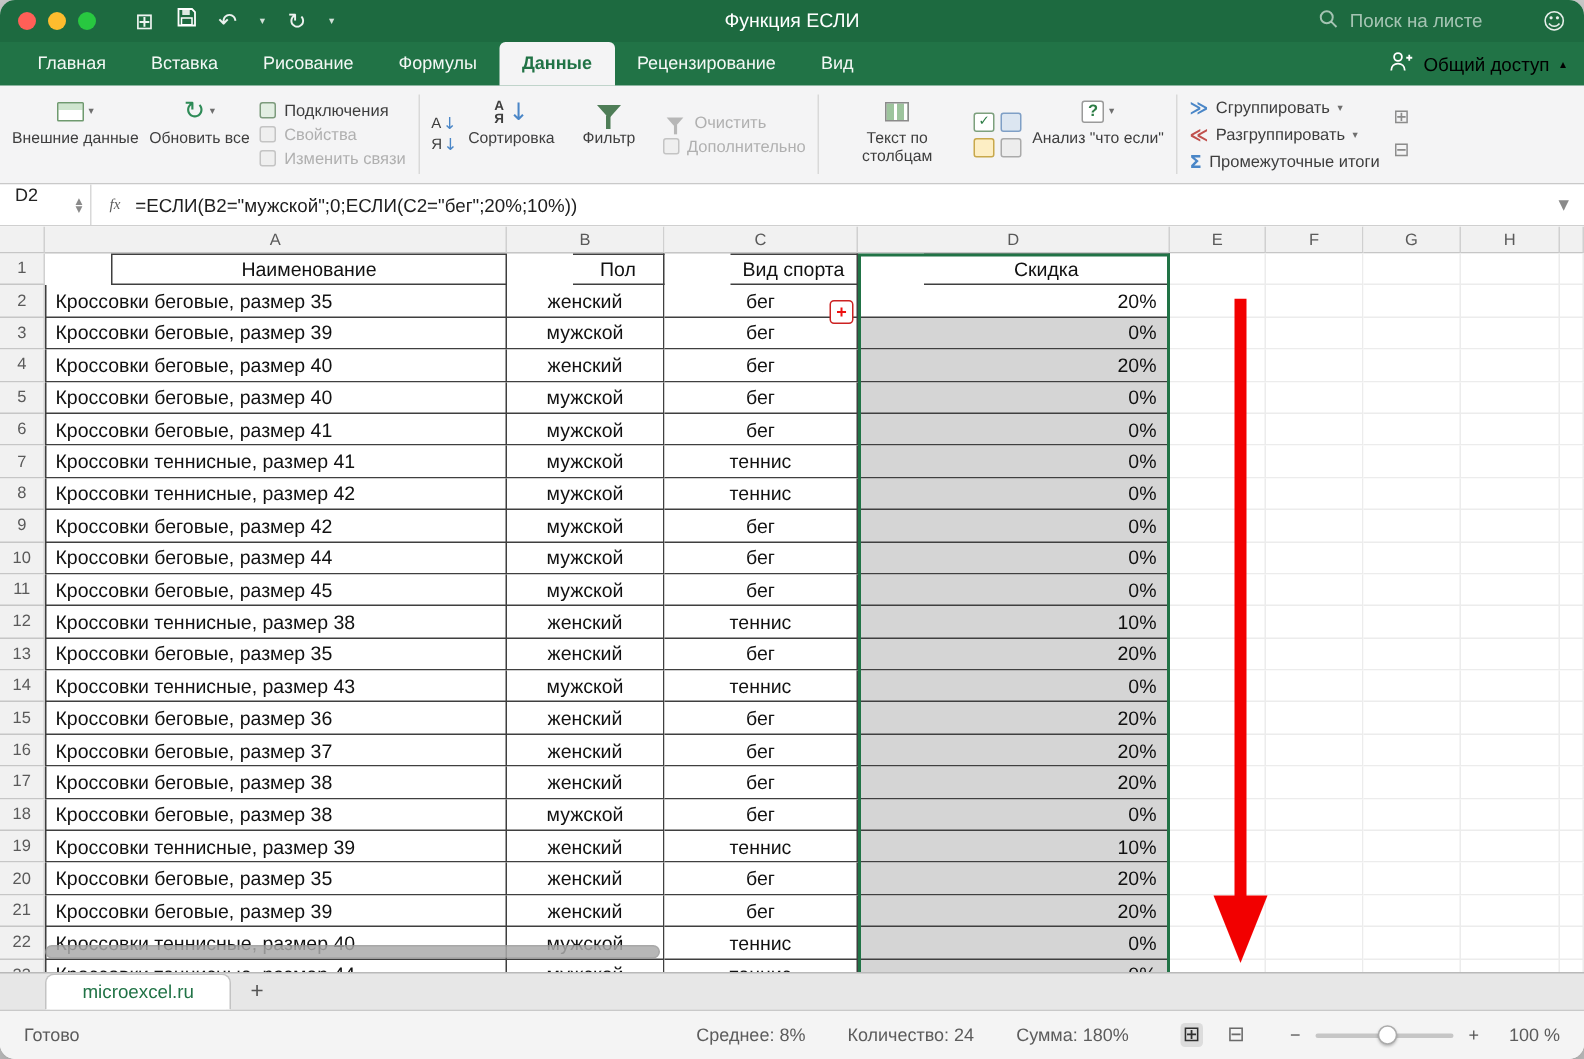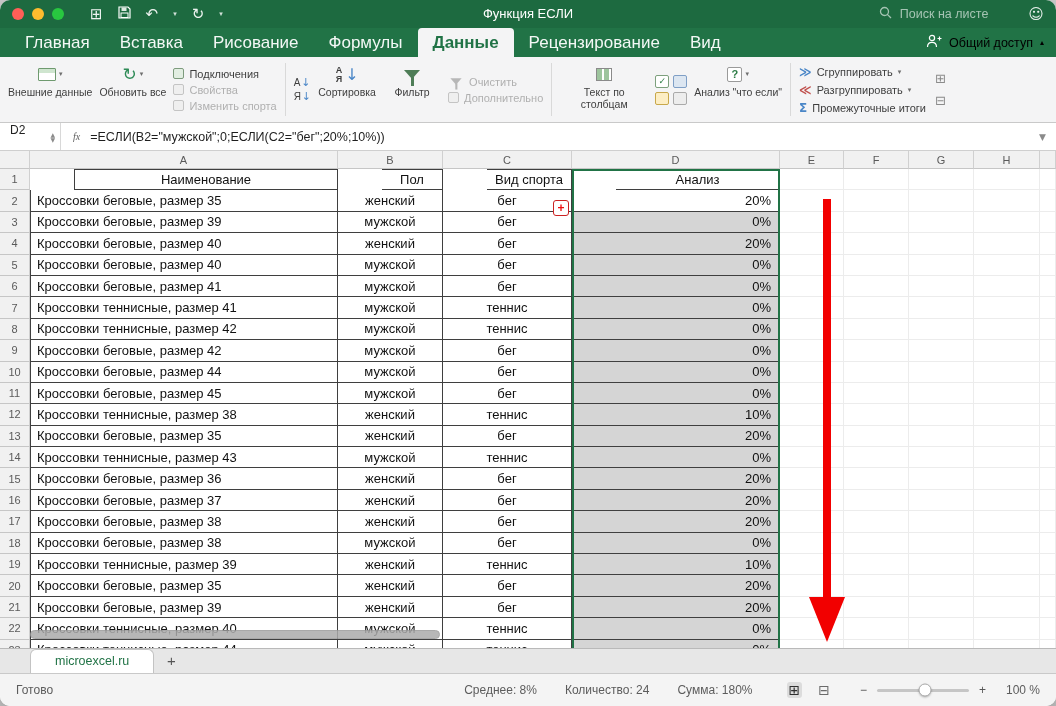--- a/index.html
+++ b/index.html
@@ -14,21 +14,21 @@
   .l-red{background:#ff5f57;}.l-yel{background:#febc2e;}.l-grn{background:#28c840;}
   .qat{display:flex;align-items:center;gap:15px;color:rgba(255,255,255,.92);}
   .qat .glyph{font-size:15px;line-height:15px;}
   .qat .ddsm{font-size:7px;color:rgba(255,255,255,.8);}
   .title{position:absolute;left:50%;transform:translateX(-50%);line-height:28px;font-size:13px;font-weight:500;white-space:nowrap;}
   .tb-right{margin-left:auto;display:flex;align-items:center;gap:8px;color:rgba(255,255,255,.6);font-size:12.5px;}
   .smiley{font-size:15px;color:rgba(255,255,255,.9);margin-left:40px;}
 
   
   .tabstrip{height:29px;background:var(--brand-green,#217346);display:flex;align-items:flex-end;padding-left:10px;position:relative;}
-  .tab{padding:0 15px;line-height:29px;font-size:17px;color:rgba(255,255,255,.95);cursor:default;white-space:nowrap;}
+  .tab{padding:0 15px;line-height:29px;font-size:12px;color:rgba(255,255,255,.95);cursor:default;white-space:nowrap;}
   .tab.active{background:#f4f4f5;color:var(--brand-green,#217346);border-radius:4px 4px 0 0;font-weight:700;}
   .share{position:absolute;right:12px;top:0;height:29px;display:flex;align-items:center;gap:7px;color:#000000;font-size:12.5px;}
   .share .up{font-size:8px;}
 
   
   .ribbon{height:66px;background:#f4f4f5;border-bottom:1px solid #c9c9c9;display:flex;align-items:stretch;padding:3px 8px;gap:7px;}
   .rbig{display:flex;flex-direction:column;align-items:center;justify-content:flex-start;min-width:58px;max-width:88px;padding-top:3px;font-size:10.5px;line-height:1.15;color:#3e3e3e;text-align:center;}
   .rbig .icw{height:23px;display:flex;align-items:center;gap:3px;}
   .dd{font-size:7px;color:#6e6e6e;}
   .rstack{display:flex;flex-direction:column;justify-content:center;gap:4px;}
@@ -176,21 +176,21 @@
       <span class="rrow">
           <span class="si"></span>
           <span>Подключения</span>
         </span>
       <span class="rrow dis">
           <span class="si gray"></span>
           <span>Свойства</span>
         </span>
       <span class="rrow dis">
           <span class="si gray"></span>
-          <span>Изменить спорта</span>
+          <span>Изменить связи</span>
         </span>
     </div>
     <div class="rdiv"></div>
     <div class="rstack">
       <span class="sortsm">А<span class="ar glyph">↓</span></span>
       <span class="sortsm">Я<span class="ar glyph">↓</span></span>
     </div>
     <div class="rbig">
       <span class="icw sortbig">
           <span class="ltrs">
@@ -286,21 +286,21 @@
         <div class="colh">D</div>
         <div class="colh">E</div>
         <div class="colh">F</div>
         <div class="colh">G</div>
         <div class="colh">H</div>
         <div class="colh"></div>
         <div class="rn">1</div>
         <div class="c hdr ha">Наименование</div>
         <div class="c hdr">Пол</div>
         <div class="c hdr">Вид спорта</div>
-        <div class="c hdr">Анализ</div>
+        <div class="c hdr">Скидка</div>
         <div class="c ce"></div>
         <div class="c ce"></div>
         <div class="c ce"></div>
         <div class="c ce"></div>
         <div class="c ce"></div>
         <div class="rn">2</div>
         <div class="c ca">Кроссовки беговые, размер 35</div>
         <div class="c cb">женский</div>
         <div class="c cc">бег</div>
         <div class="c cd active">20%</div>

